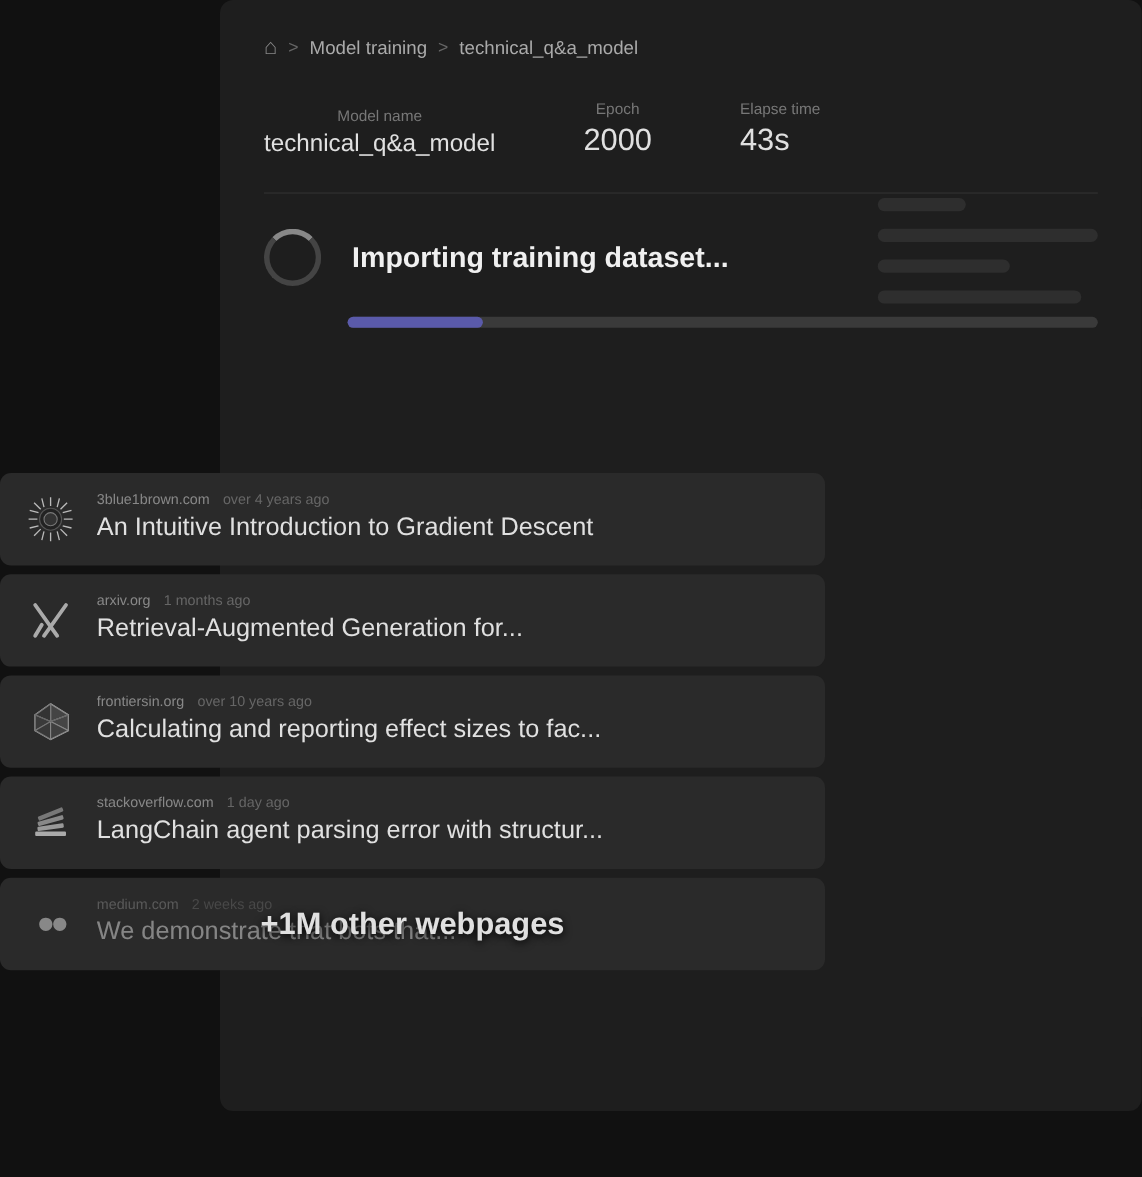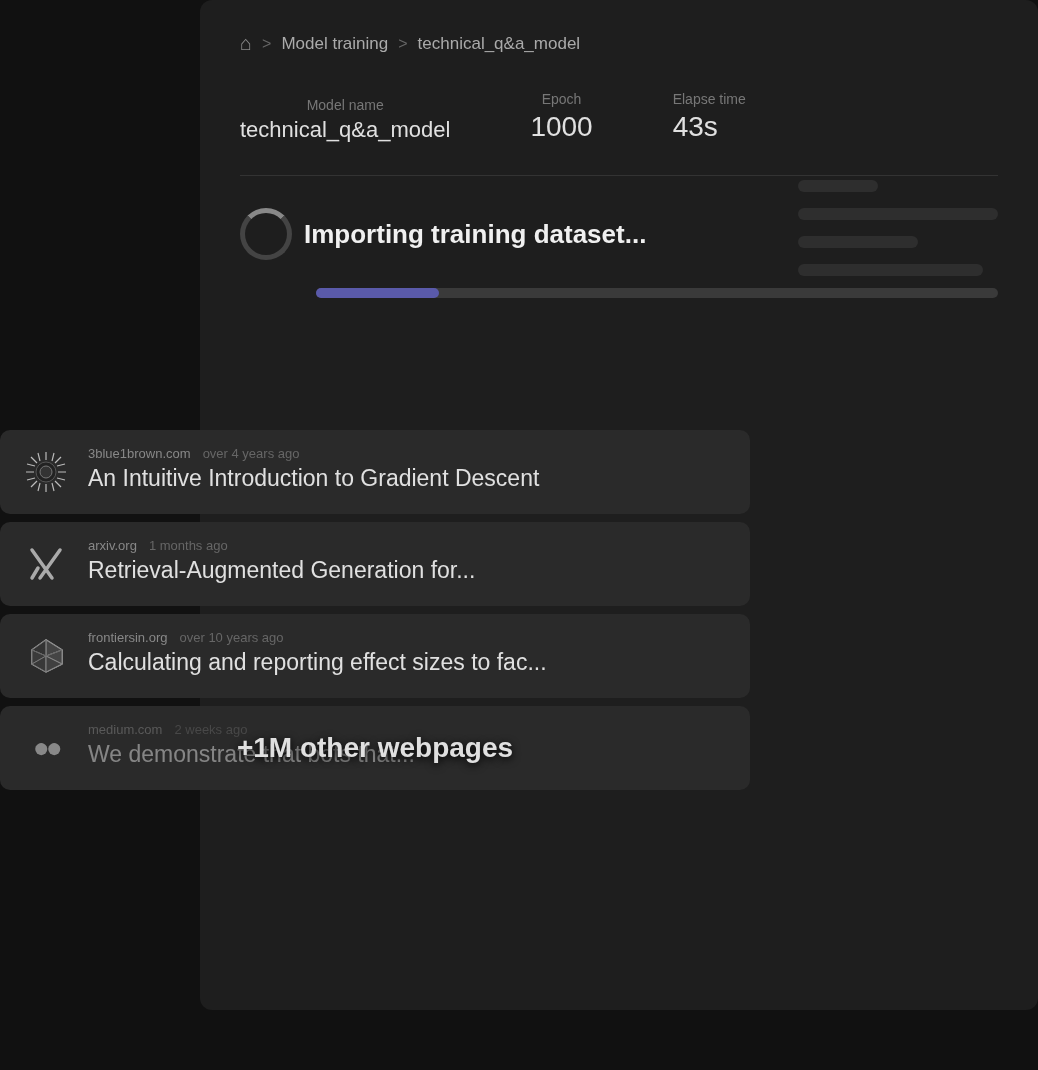--- a/index.html
+++ b/index.html
@@ -83,21 +83,21 @@
 
     .divider {
       border: none;
       border-top: 1px solid #333;
       margin: 8px 0 32px 0;
     }
 
     .loading-section {
       display: flex;
       align-items: center;
-      gap: 12px;
+      gap: 28px;
       margin-bottom: 28px;
     }
 
     
     .spinner {
       width: 52px;
       height: 52px;
       border-radius: 50%;
       border: 5px solid #444;
       border-top-color: #888;
@@ -229,21 +229,21 @@
     <span class="breadcrumb-item current">technical_q&amp;a_model</span>
   </div>
 
   <div class="model-info">
     <div class="info-group">
       <span class="info-label">Model name</span>
       <span class="info-value large">technical_q&amp;a_model</span>
     </div>
     <div class="info-group">
       <span class="info-label">Epoch</span>
-      <span class="info-value">1000</span>
+      <span class="info-value">2000</span>
     </div>
     <div class="info-group">
       <span class="info-label">Elapse time</span>
       <span class="info-value">43s</span>
     </div>
   </div>
 
   <hr class="divider">
 
   <div class="loading-section">
@@ -336,20 +336,38 @@
     </div>
     <div class="card-content">
       <div class="card-meta">
         <span class="card-source">frontiersin.org</span>
         <span class="card-time">over 10 years ago</span>
       </div>
       <div class="card-title">Calculating and reporting effect sizes to fac...</div>
     </div>
   </div>
 
+  <div class="card">
+    <div class="card-icon">
+      <svg width="44" height="44" viewBox="0 0 44 44" xmlns="http://www.w3.org/2000/svg">
+
+        <rect x="8" y="30" width="28" height="4" rx="1" fill="#aaa"></rect>
+        <rect x="10" y="24" width="24" height="4" rx="1" fill="#999" transform="rotate(-8 22 26)"></rect>
+        <rect x="10" y="18" width="24" height="4" rx="1" fill="#888" transform="rotate(-16 22 20)"></rect>
+        <rect x="10" y="12" width="24" height="4" rx="1" fill="#777" transform="rotate(-22 22 14)"></rect>
+      </svg>
+    </div>
+    <div class="card-content">
+      <div class="card-meta">
+        <span class="card-source">stackoverflow.com</span>
+        <span class="card-time">1 day ago</span>
+      </div>
+      <div class="card-title">LangChain agent parsing error with structur...</div>
+    </div>
+  </div>
 
   <div class="card" style="position:relative; overflow:hidden; min-height: 80px;">
     <div class="card-icon">
       <span style="font-size:28px; color:#888; font-weight:900; letter-spacing:-4px; font-family:Georgia,serif;">●●</span>
     </div>
     <div class="card-content" style="opacity:0.5;">
       <div class="card-meta">
         <span class="card-source">medium.com</span>
         <span class="card-time">2 weeks ago</span>
       </div>

